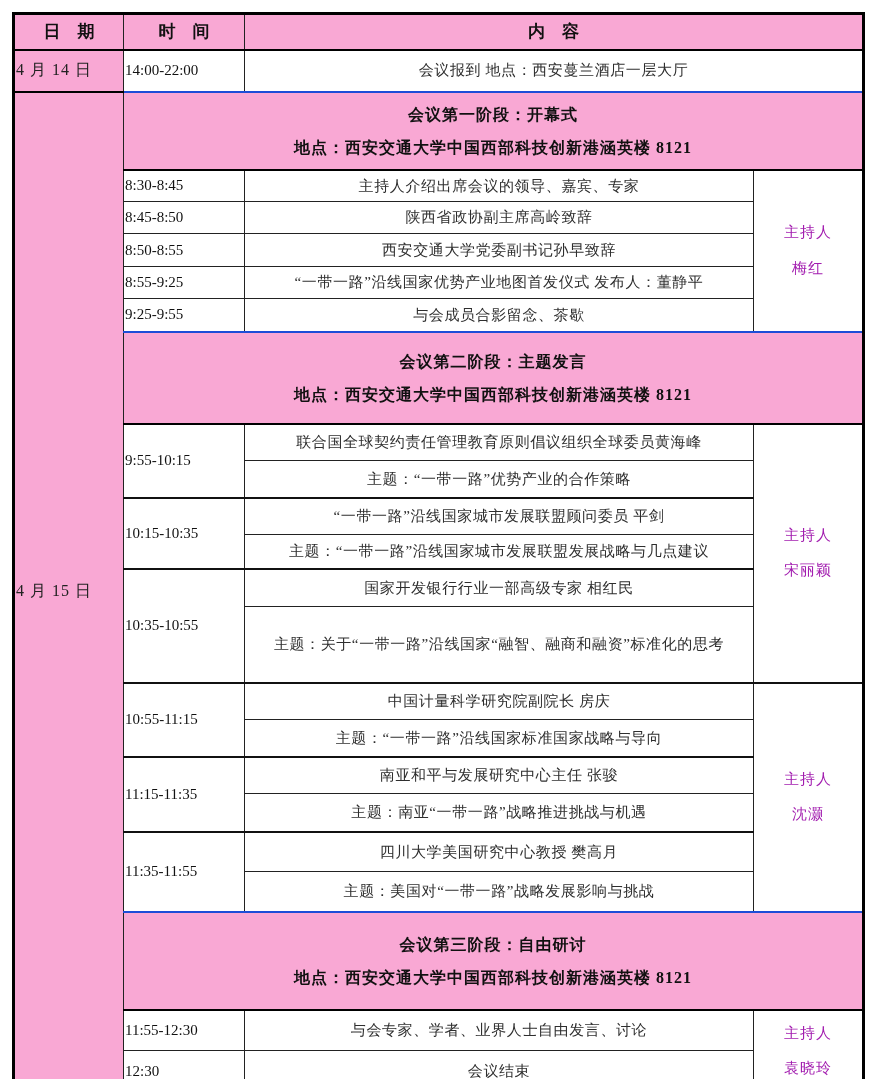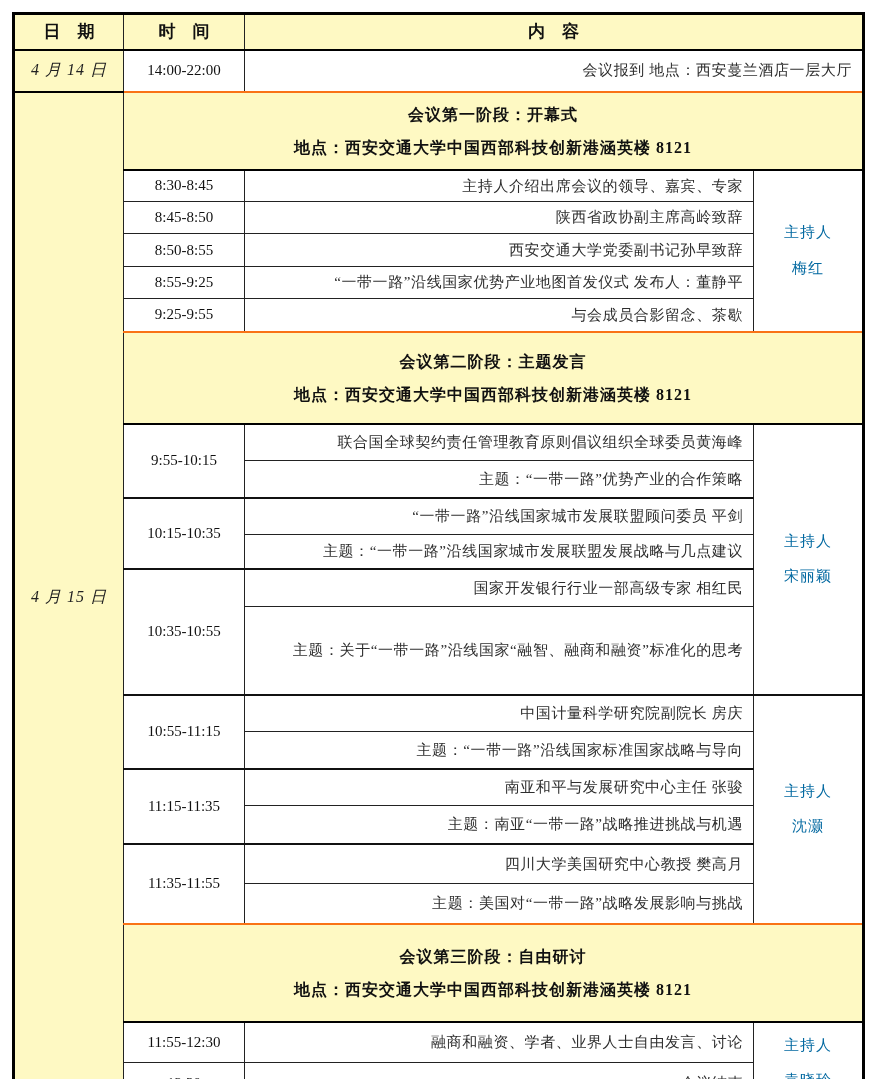--- a/index.html
+++ b/index.html
@@ -15,72 +15,71 @@
     table-layout:fixed;
     width:850px;
     border:3px solid #000;
   }
   td{
     border:1px solid #222;
     overflow:hidden;
     vertical-align:middle;
     word-break:break-all;
   }
-  .gray{background:#fef9c3;}
+  .gray{background:#f9a8d4;}
   
   .hd{
     font-weight:bold;
     font-size:17px;
     color:#111;
     text-align:center;
     border-bottom:2px solid #000;
   }
   
   .date-cell{
-    text-align:center;
+    text-align:left;
     font-size:16px;
     color:#222;
     letter-spacing:1px;
-    font-style:italic;
   }
   
   .time{
-    text-align:center;
+    text-align:left;
     font-size:15px;
     color:#111;
     white-space:nowrap;
   }
   
   .content{
     font-size:15px;
     color:#2e2e2e;
     padding:2px 10px;
     line-height:1.75;
     letter-spacing:0.6px;
-    text-align:right;
+    text-align:center;
   }
   
   .stage-cell{
     text-align:center;
-    border-top:2px solid #f97316;
+    border-top:2px solid #1d4ed8;
     border-bottom:2px solid #000;
     padding:4px 0;
   }
   .stage-cell .line{
     font-weight:bold;
     font-size:16px;
     color:#111;
     line-height:33px;
     letter-spacing:1px;
   }
   
   .host{
     text-align:center;
     font-size:15px;
-    color:#0369a1;
+    color:#a21caf;
     line-height:2.35;
     letter-spacing:1px;
   }
   .thick-top{border-top:2px solid #000;}
   .bsep{border-top:2px solid #111;margin-left:32px;} 
 </style>
 </head>
 <body>
 
 <div class="sheet">
@@ -162,21 +161,21 @@
         <td class="content bsep">“一带一路”沿线国家城市发展联盟顾问委员 平剑</td>
       </tr>
       <tr style="height:34px">
         <td class="content">主题：“一带一路”沿线国家城市发展联盟发展战略与几点建议</td>
       </tr>
 
       <tr style="height:38px">
         <td class="time bsep" rowspan="2">10:35-10:55</td>
         <td class="content bsep">国家开发银行行业一部高级专家 相红民</td>
       </tr>
-      <tr style="height:88px">
+      <tr style="height:76px">
         <td class="content">主题：关于“一带一路”沿线国家“融智、融商和融资”标准化的思考</td>
       </tr>
 
       <tr style="height:37px">
         <td class="time bsep" rowspan="2">10:55-11:15</td>
         <td class="content bsep">中国计量科学研究院副院长 房庆</td>
         <td class="host bsep" rowspan="6">
           <div>主持人</div>
           <div>沈灏</div>
         </td>
@@ -203,21 +202,21 @@
 
       <tr style="height:98px">
         <td class="stage-cell gray" colspan="3">
           <div class="line">会议第三阶段：自由研讨</div>
           <div class="line">地点：西安交通大学中国西部科技创新港涵英楼 8121</div>
         </td>
       </tr>
 
       <tr style="height:41px">
         <td class="time">11:55-12:30</td>
-        <td class="content">融商和融资、学者、业界人士自由发言、讨论</td>
+        <td class="content">与会专家、学者、业界人士自由发言、讨论</td>
         <td class="host" rowspan="2">
           <div>主持人</div>
           <div>袁晓玲</div>
         </td>
       </tr>
       <tr style="height:42px">
         <td class="time">12:30</td>
         <td class="content">会议结束</td>
       </tr>
 

